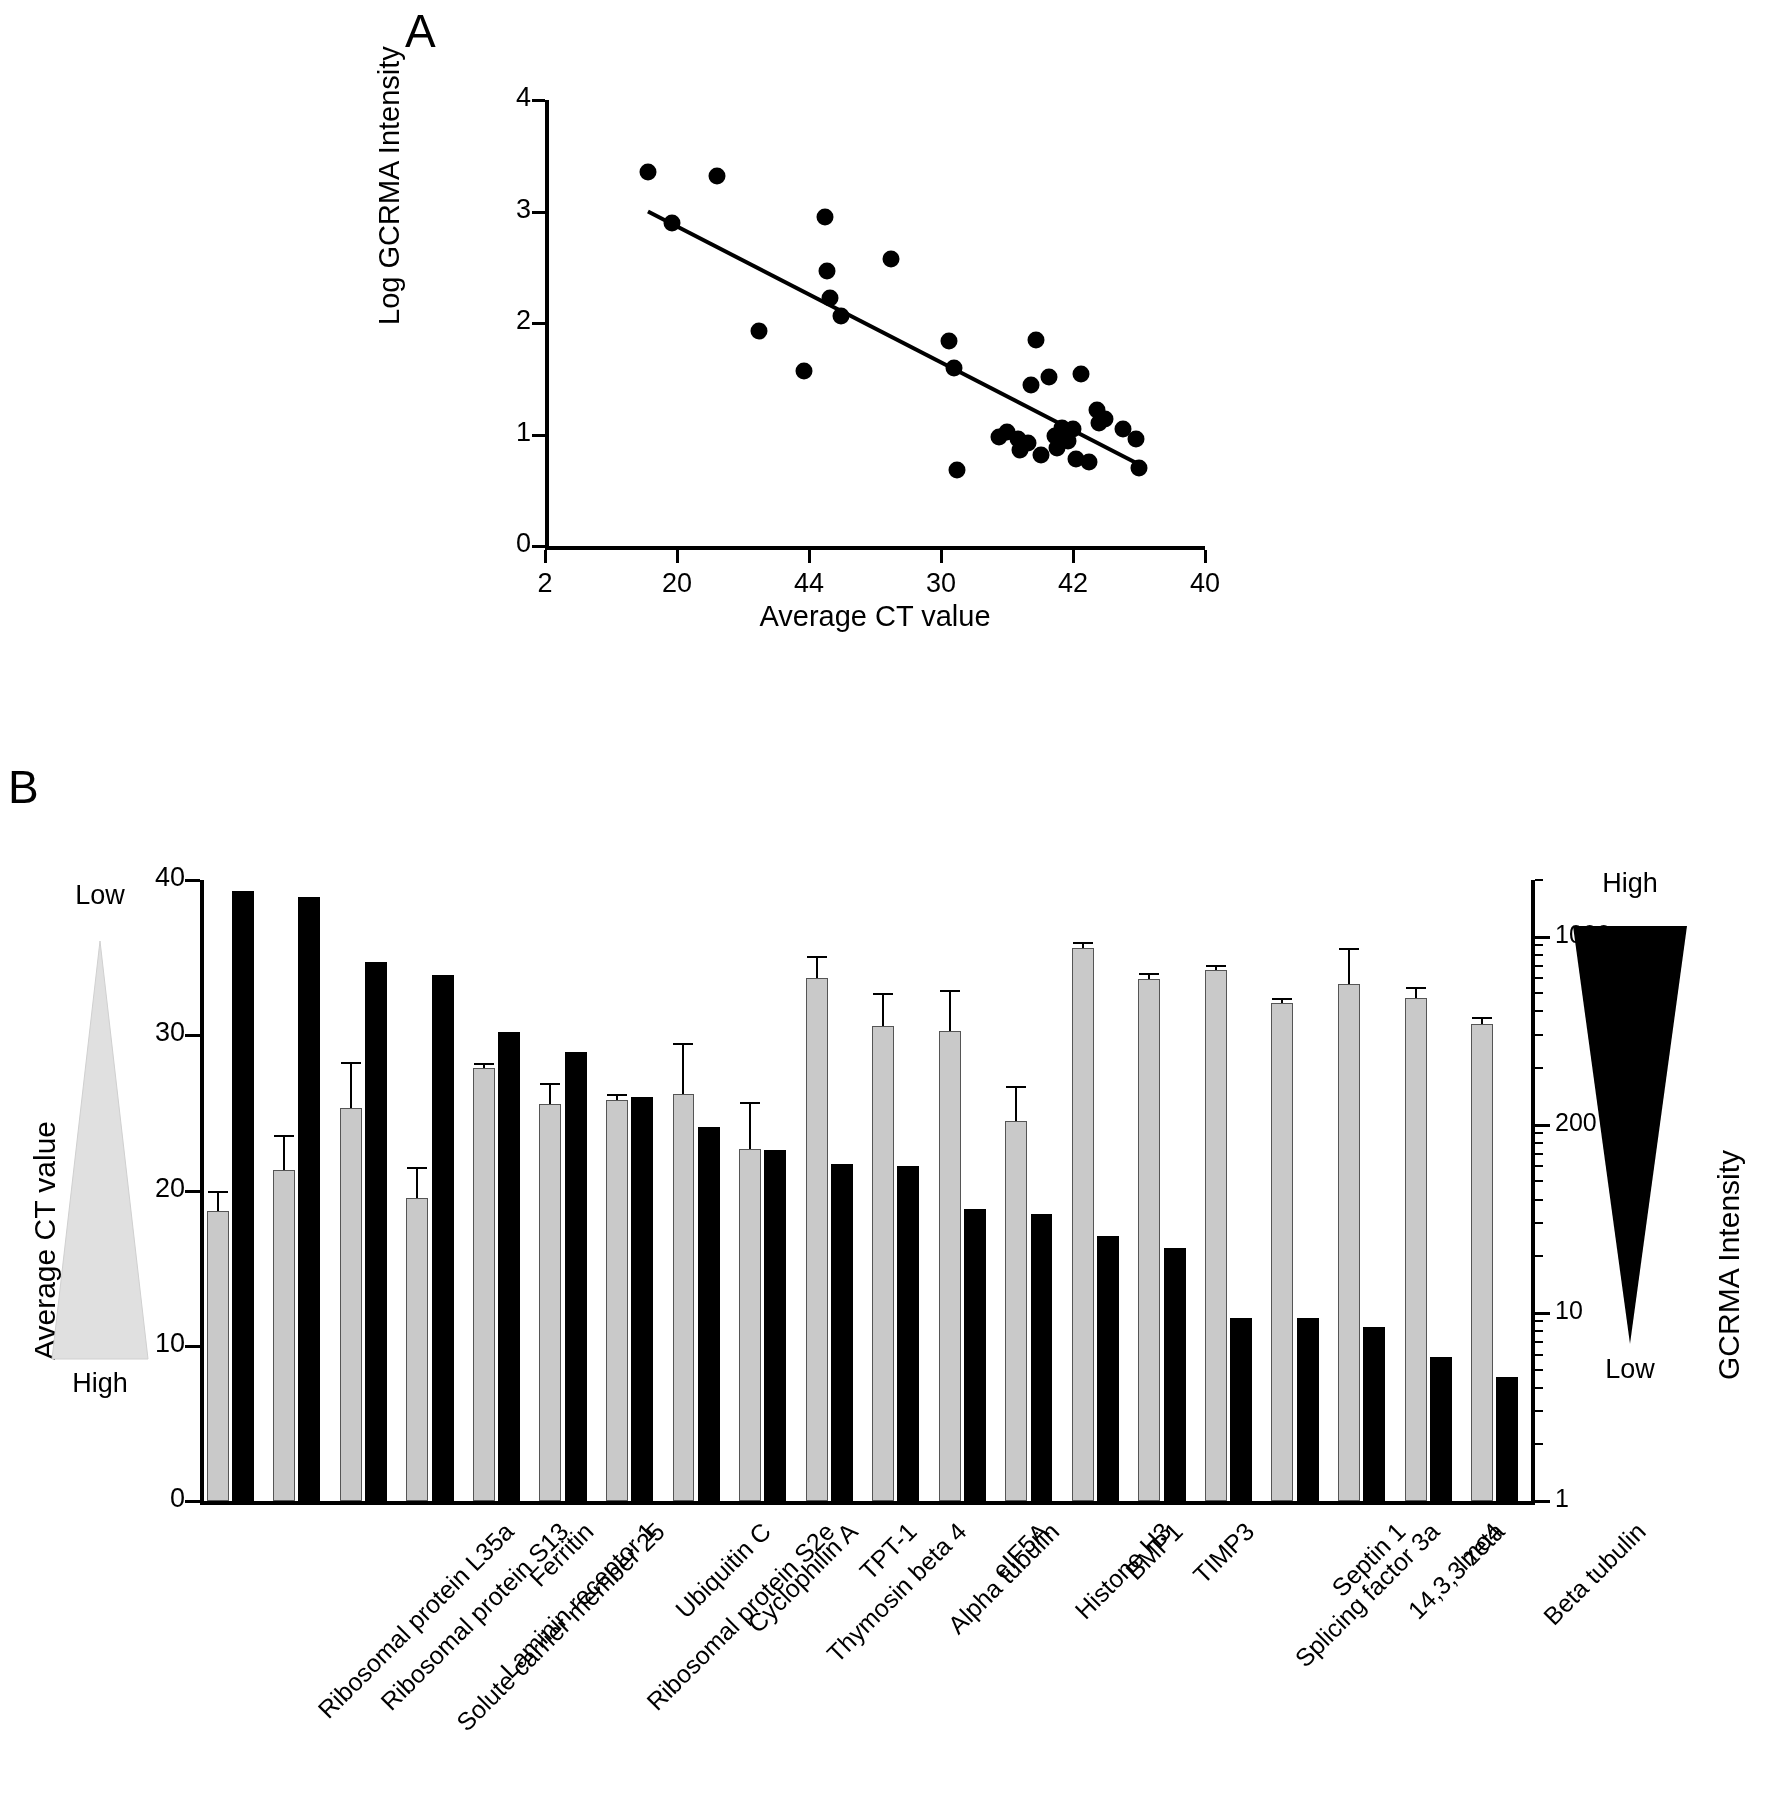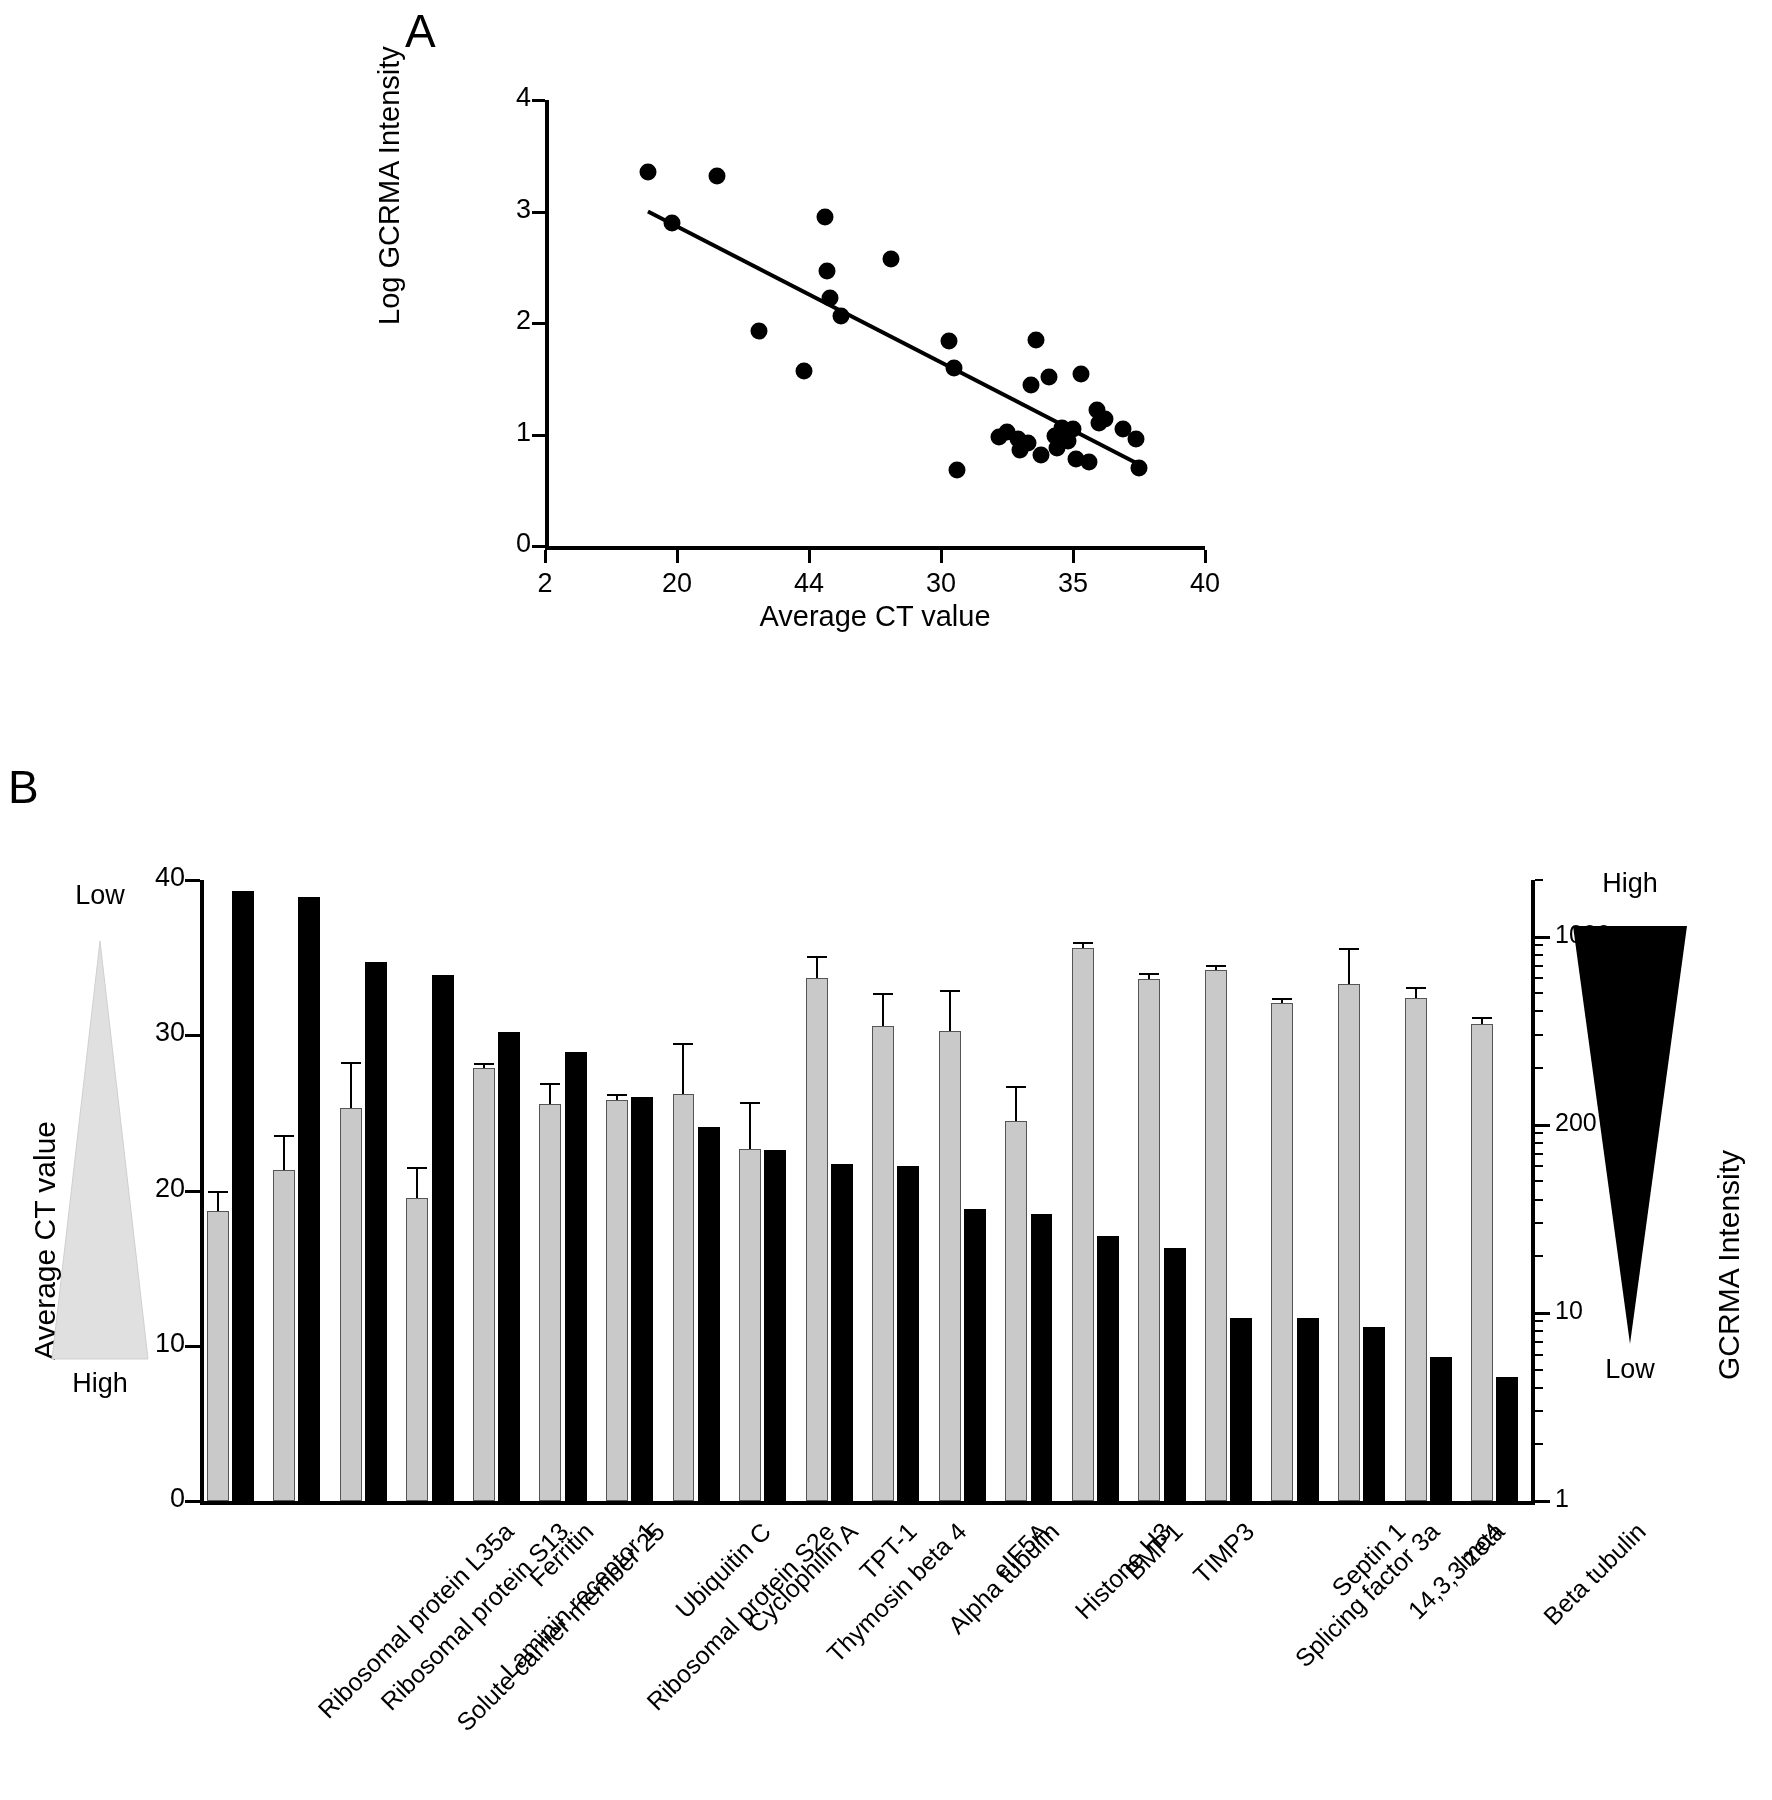--- a/index.html
+++ b/index.html
@@ -197,21 +197,21 @@
       <div class="a-ylabel" style="top: -18px;">4</div>
       <div class="a-xtick" style="left: -1px;"></div>
       <div class="a-xlabel" style="left: -30px;">2</div>
       <div class="a-xtick" style="left: 131px;"></div>
       <div class="a-xlabel" style="left: 102px;">20</div>
       <div class="a-xtick" style="left: 263px;"></div>
       <div class="a-xlabel" style="left: 234px;">44</div>
       <div class="a-xtick" style="left: 395px;"></div>
       <div class="a-xlabel" style="left: 366px;">30</div>
       <div class="a-xtick" style="left: 527px;"></div>
-      <div class="a-xlabel" style="left: 498px;">35</div>
+      <div class="a-xlabel" style="left: 498px;">42</div>
       <div class="a-xtick" style="left: 659px;"></div>
       <div class="a-xlabel" style="left: 630px;">40</div>
       <svg width="660" height="450" style="position: absolute; left: 0px; top: 0px;">
         <line x1="102.95999999999997" y1="111.5" x2="596.64" y2="365.72" stroke="#000" stroke-width="4"></line>
       </svg>
       <div class="dot" style="left: 102.96px; top: 72.475px;"></div>
       <div class="dot" style="left: 126.72px; top: 122.65px;"></div>
       <div class="dot" style="left: 171.6px; top: 75.82px;"></div>
       <div class="dot" style="left: 213.84px; top: 230.805px;"></div>
       <div class="dot" style="left: 258.72px; top: 270.945px;"></div>

